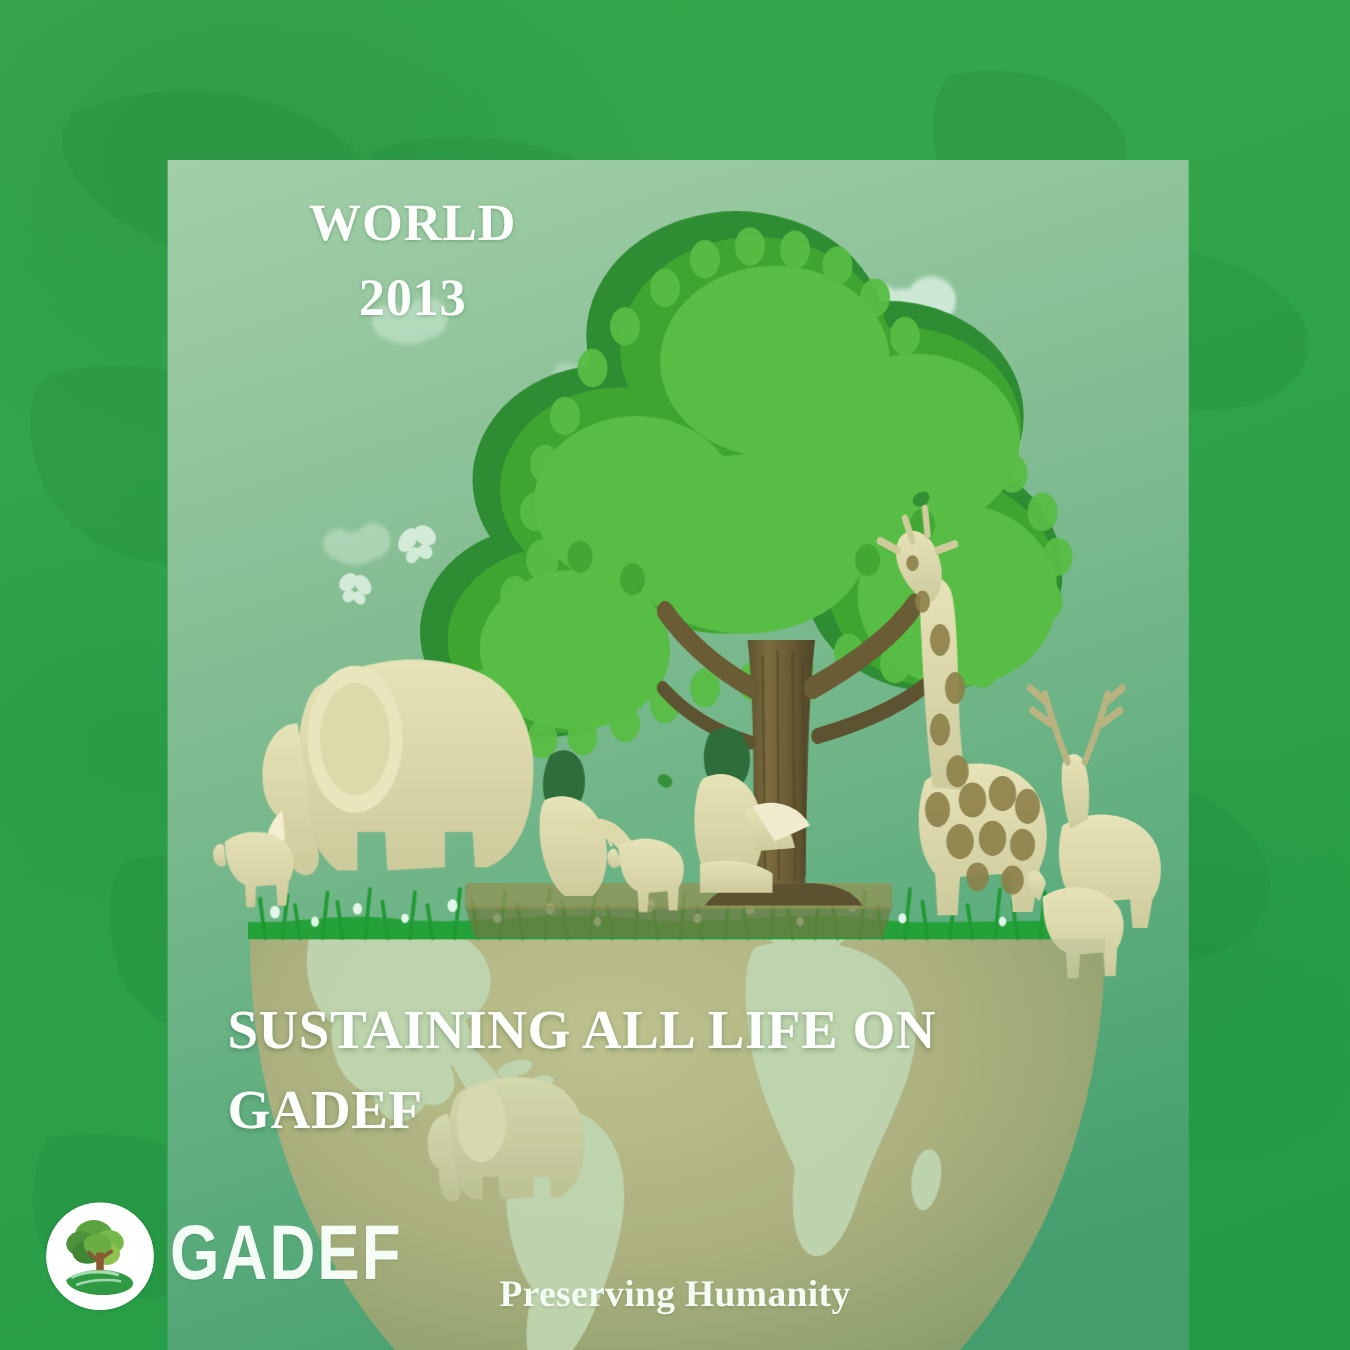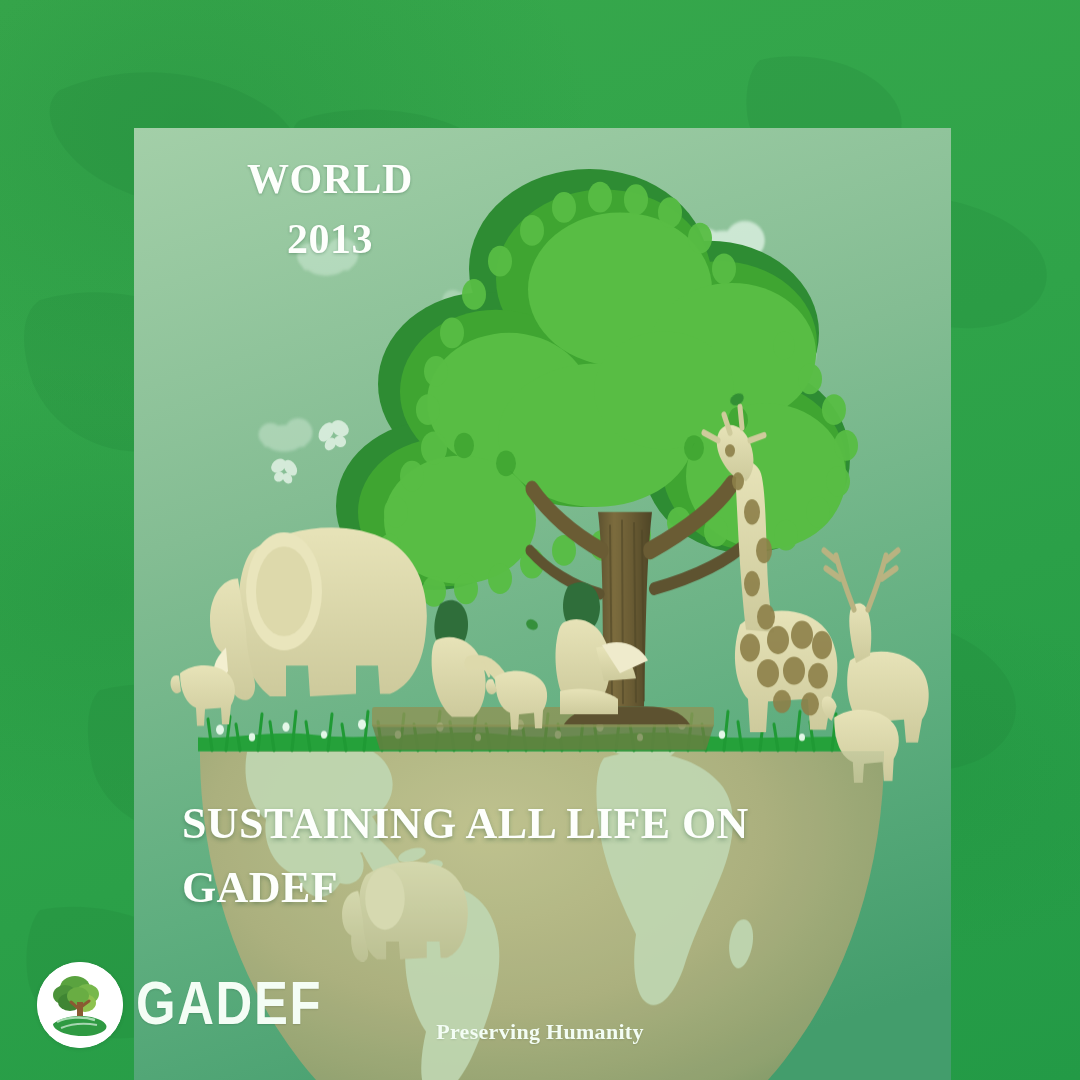--- a/index.html
+++ b/index.html
@@ -84,21 +84,21 @@
     transform:scaleX(.82);
     transform-origin:left center;
     text-shadow:0 1px 2px rgba(0,0,0,.12);
   }
   #slogan{
     position:absolute;left:0;right:0;top:1019px;
     text-align:center;
     color:#f3fdf4;
     font-family:"Liberation Serif",serif;
     font-weight:700;
-    font-size:22px;
+    font-size:30px;
     letter-spacing:.3px;
     text-shadow:0 1px 2px rgba(0,0,0,.10);
   }
 </style>
 </head>
 <body>
 
 <div id="poster">
 
   <div class="bgmap">

